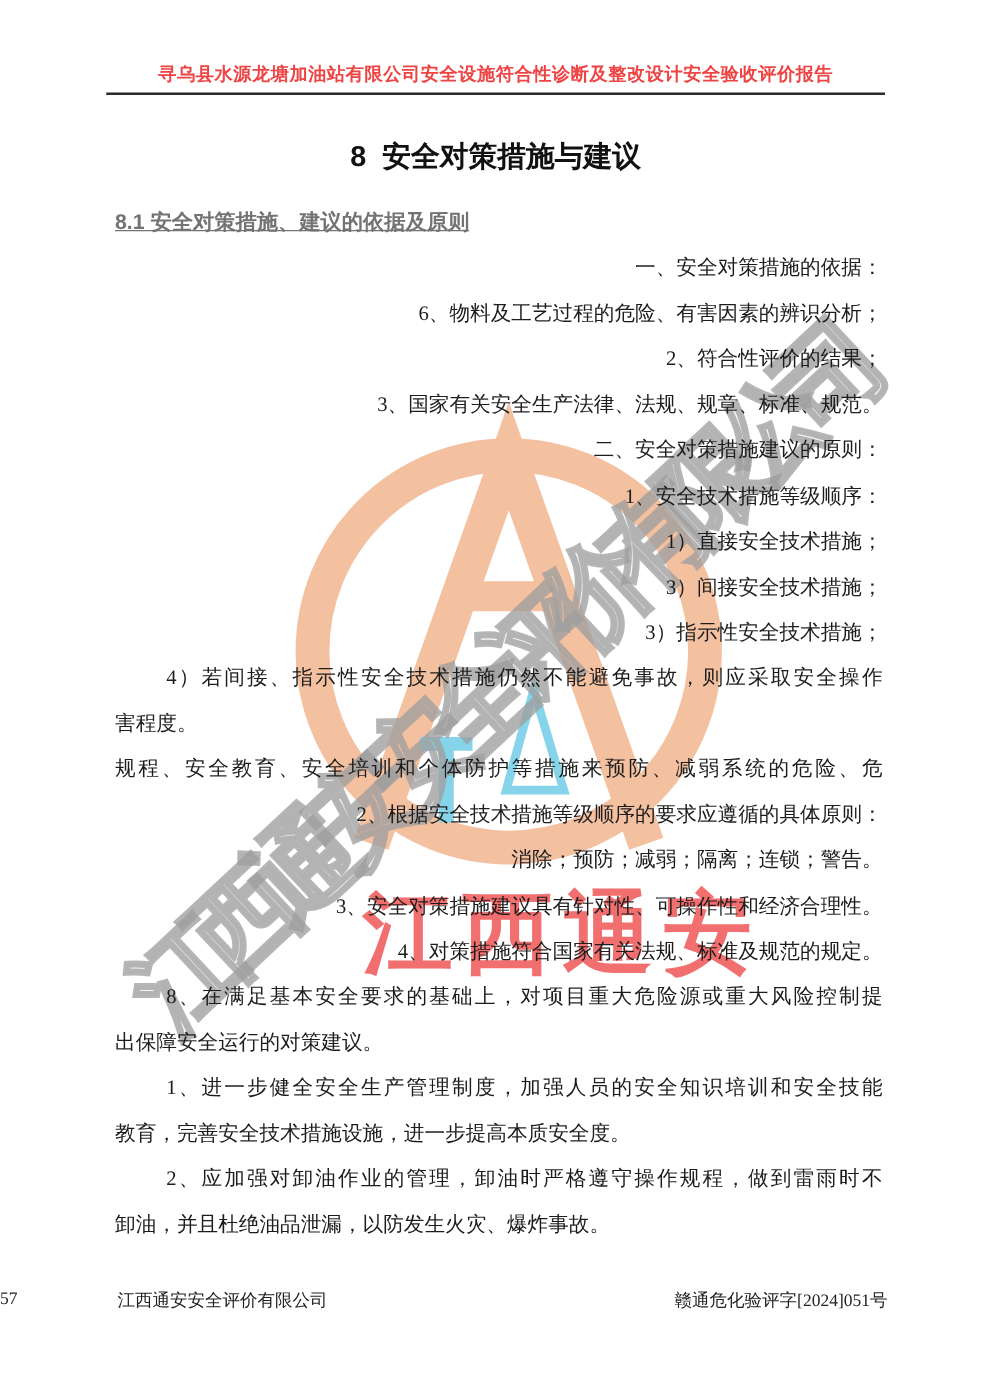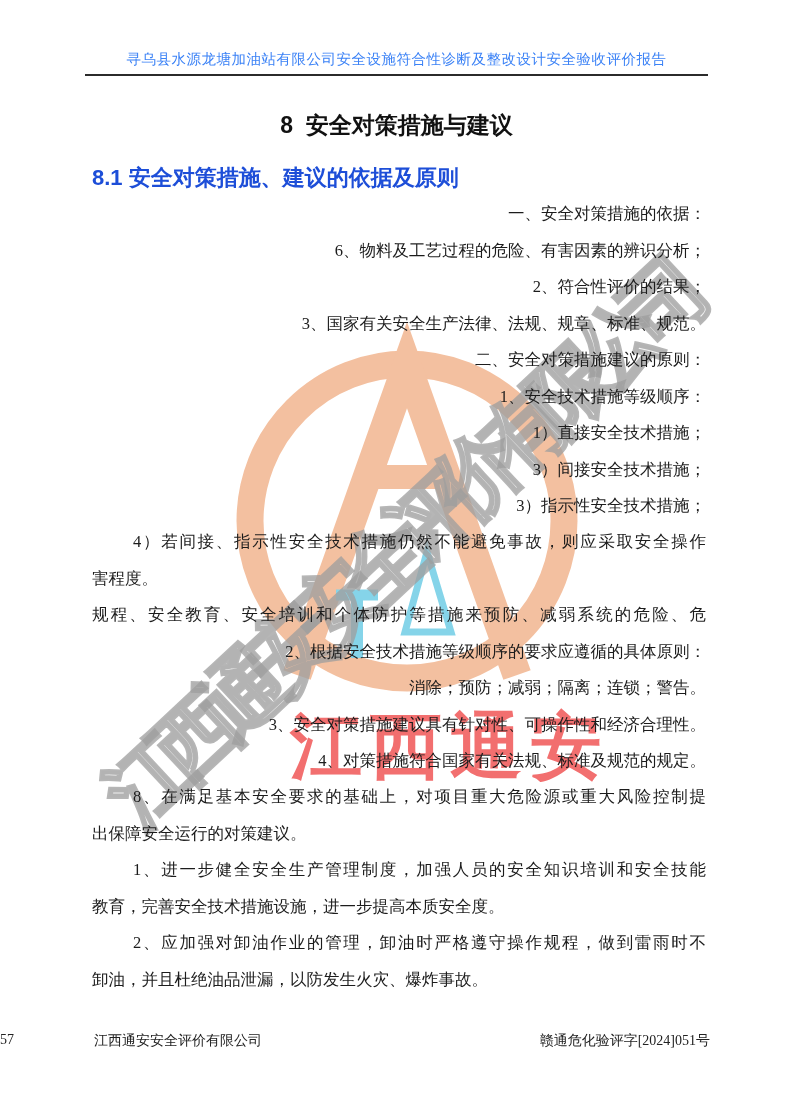--- a/index.html
+++ b/index.html
@@ -24,38 +24,38 @@
   .wm-red {
     position:absolute; left:290px; top:706px;
     font-family:"Liberation Serif","DejaVu Serif",serif;
     font-weight:bold; font-size:72px; line-height:82px; letter-spacing:8px;
     color:rgba(238,70,70,0.78); white-space:nowrap;
   }
   
   .content { position:absolute; inset:0; z-index:1; }
   .doc-header {
     position:absolute; top:50px; left:0; width:100%;
-    text-align:center; font-size:14.5px; font-weight:400; letter-spacing:0.5px;
-    color:#3b82f6;
+    text-align:center; font-size:14.5px; font-weight:700; letter-spacing:0.5px;
+    color:#ef4444;
   }
   .header-rule {
     position:absolute; top:74px; left:85px; width:623px; height:2px;
     background:#2b2b2b;
   }
   .chapter-title {
     position:absolute; top:110px; left:0; width:100%;
     text-align:center; white-space:pre;
     font-family:Liberation Sans, sans-serif;
     font-weight:bold; font-size:23px; color:#111;
   }
   .flow { position:absolute; top:160px; left:92px; width:614px; }
   .row { height:36.45px; line-height:36.45px; overflow:visible; white-space:nowrap; }
   .row.heading {
     font-family:"Liberation Sans","DejaVu Sans",sans-serif;
-    font-weight:bold; font-size:22px; color:#1d4ed8;
+    font-weight:bold; font-size:17px; color:#737373;text-decoration:underline;
   }
   .row.line { font-size:16.5px; color:#1c1c1c; }
   .row.line.ind { text-indent:41px;text-align:right; }
   .row.line.just { text-align:justify; text-align-last:justify; white-space:normal; }
   .doc-footer {
     position:absolute; top:1032px; left:0; width:100%;
     font-size:14px; color:#222;
   }
   .doc-footer .f-left  { position:absolute; left:94px; }
   .doc-footer .f-page  { position:absolute; left:0; width:100%; text-align:left; }

